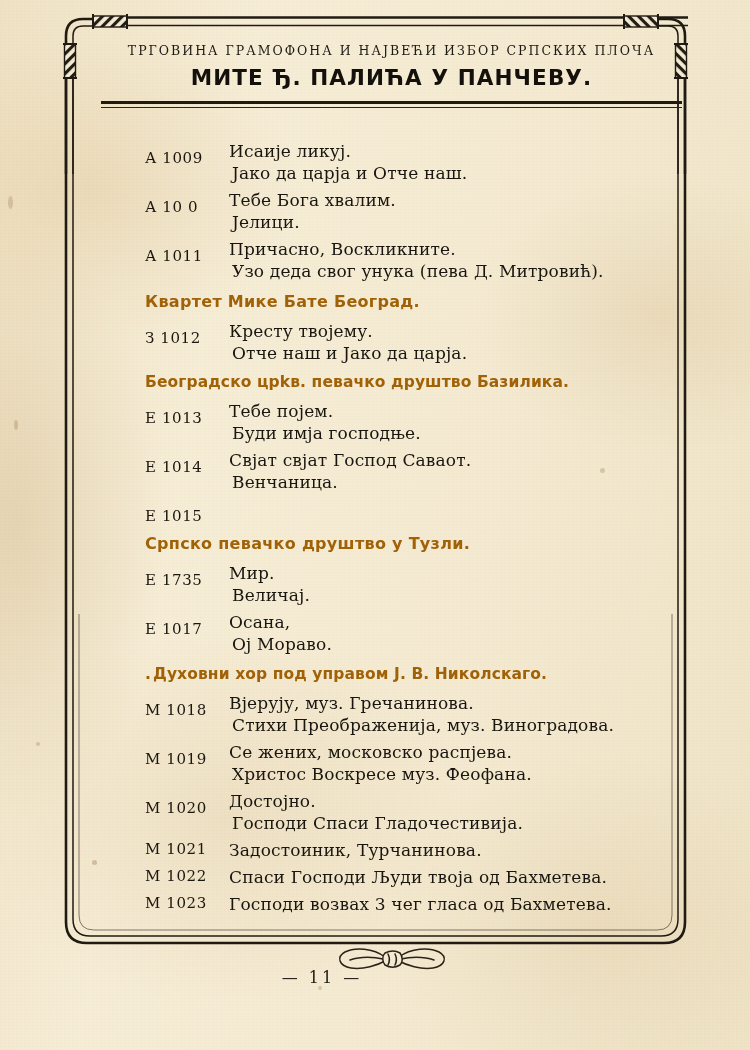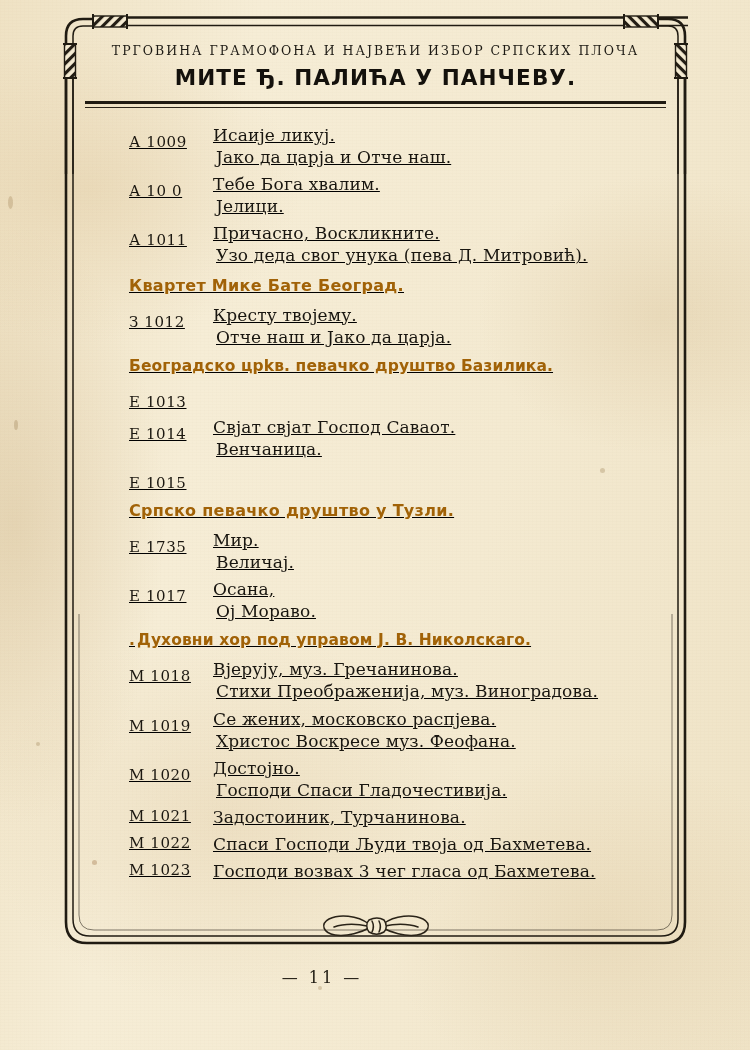--- a/index.html
+++ b/index.html
@@ -47,21 +47,21 @@
     top: 14px;
     width: 625px;
     height: 932px;
     z-index: 3;
   }
   #frame svg { display: block; }
 
   
   #page {
     position: absolute;
-    left: 63px;
+    left: 79px;
     top: 14px;
     width: 625px;
     height: 932px;
     z-index: 4;
     box-sizing: border-box;
     padding: 16px 22px 10px 22px;
   }
 
   .header-block {
     text-align: center;
@@ -89,24 +89,23 @@
     height: 3px;
     background: #201b12;
   }
   .rule-thin {
     margin-top: 3px;
     height: 1px;
     background: #2a2318;
   }
 
   .entries {
-    margin-top: 16px;
+    margin-top: 32px;
     padding-left: 44px;
     padding-right: 4px;
-    text-decoration: underline;
   }
 
   
   .entry {
     display: flex;
     align-items: flex-start;
     margin-bottom: 5px;
   }
   .cat-no {
     flex: 0 0 84px;
@@ -281,20 +280,24 @@
       <div class="entry">
         <div class="cat-no">З 1012</div>
         <div class="titles">
           <div class="title-line side-a">Кресту твојему.</div>
           <div class="title-line side-b">Отче наш и Јако да царја.</div>
         </div>
       </div>
       <div class="group-heading wide"><span>Београдско црkв. певачко друштво Базилика.</span></div>
       <div class="entry">
         <div class="cat-no">Е 1013</div>
+        <div class="titles">
+          <div class="title-line side-a">Тебе појем.</div>
+          <div class="title-line side-b">Буди имја господње.</div>
+        </div>
       </div>
       <div class="entry">
         <div class="cat-no">Е 1014</div>
         <div class="titles">
           <div class="title-line side-a">Свјат свјат Господ Саваот.</div>
           <div class="title-line side-b">Венчаница.</div>
         </div>
       </div>
       <div class="entry">
         <div class="cat-no">Е 1015</div>

